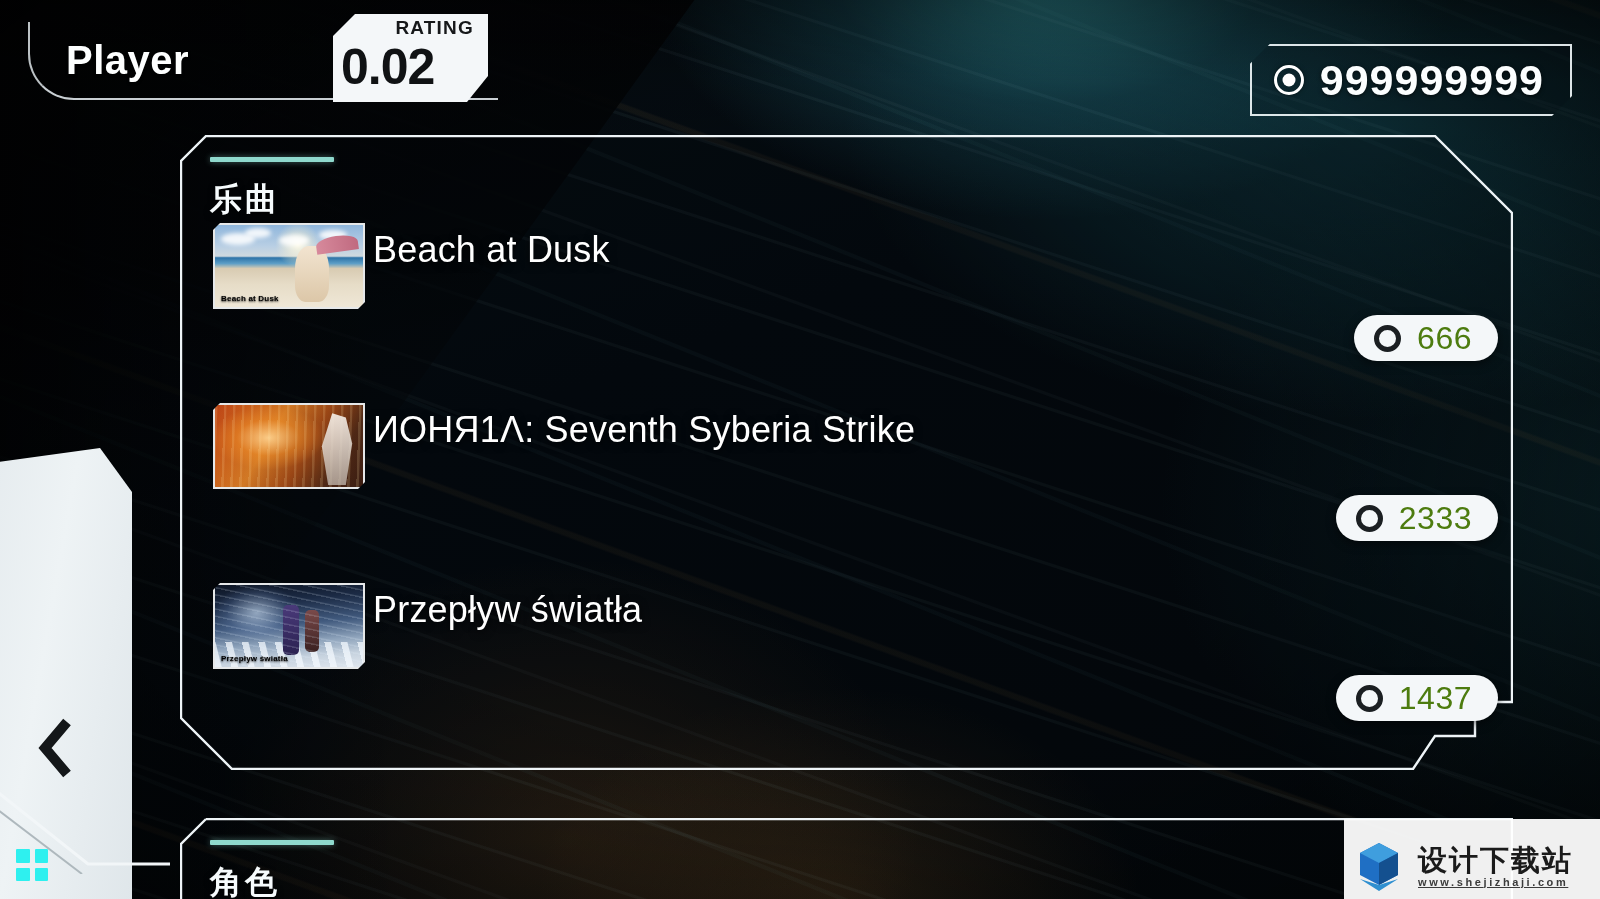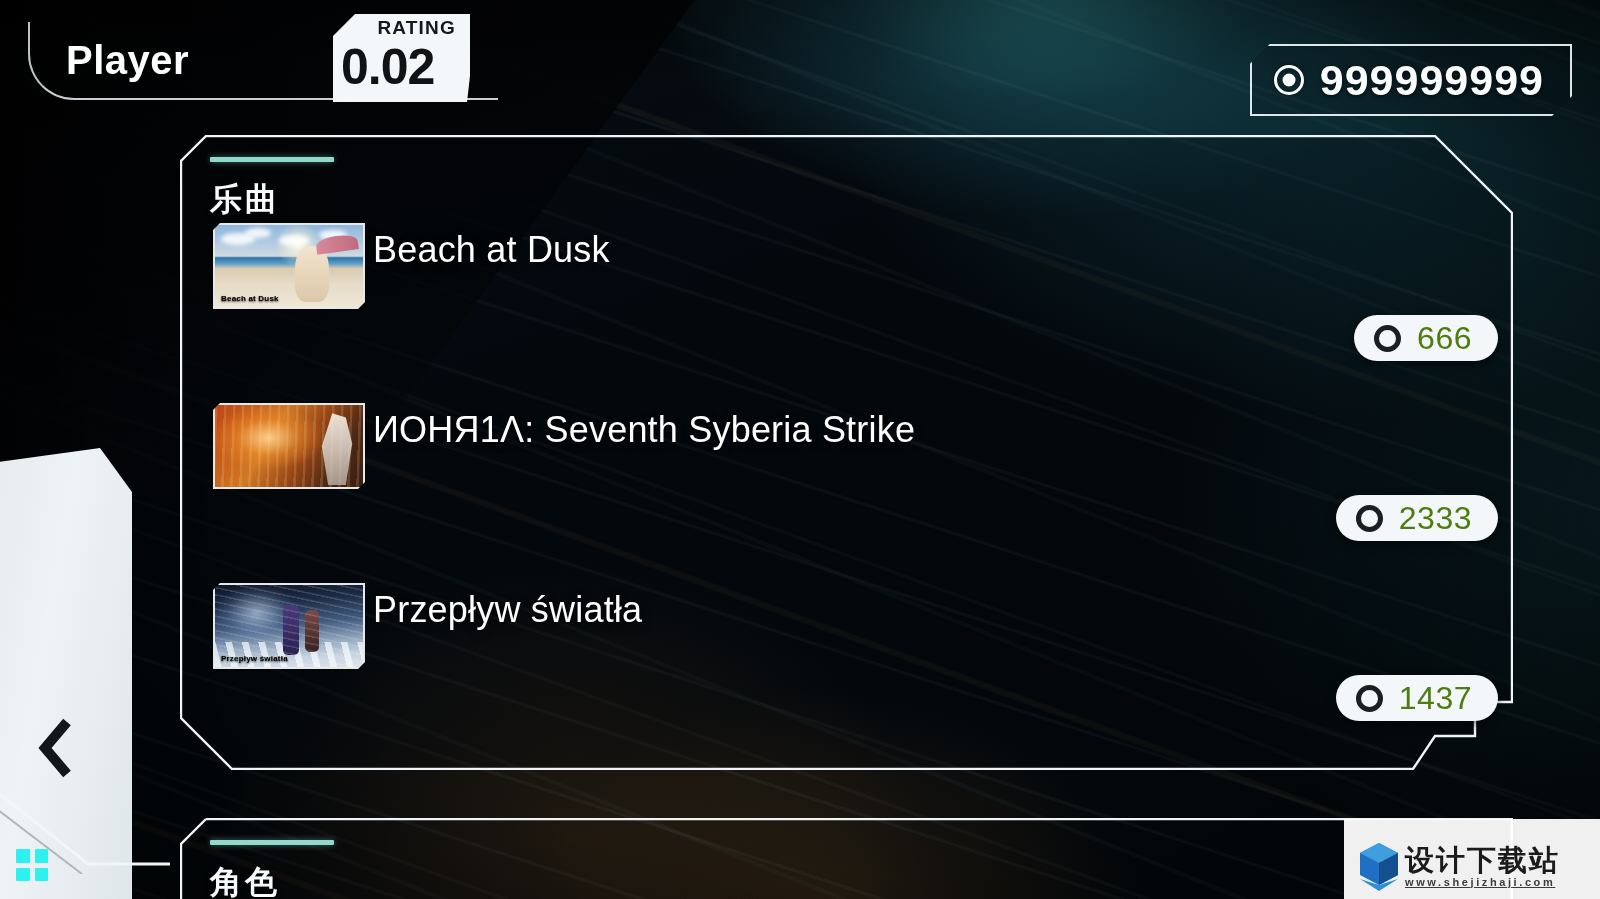--- a/index.html
+++ b/index.html
@@ -79,21 +79,21 @@
     border-top:0; border-right:0;
     pointer-events:none;
   }
   #player-name{
     position:absolute; left:38px; top:16px;
     font-size:40px; font-weight:700; letter-spacing:.5px;
     color:#fdffff;
     text-shadow:0 1px 3px rgba(0,0,0,.8);
   }
   #rating-plaque{
-    position:absolute; left:305px; top:-8px; width:137px; height:88px;
+    position:absolute; left:305px; top:-8px; width:155px; height:88px;
     background:#f4f7f9;
     clip-path:polygon(22px 0, 100% 0, 100% 62px, 134px 100%, 0 100%, 0 22px);
     box-shadow:0 2px 10px rgba(0,0,0,.55);
   }
   #rating-label{
     position:absolute; right:14px; top:3px;
     font-size:19px; font-weight:600; letter-spacing:1.2px; color:#16181a;
   }
   #rating-value{
     position:absolute; left:8px; top:24px;
@@ -285,21 +285,21 @@
     position:absolute; left:16px; bottom:18px; width:32px; height:32px;
     display:grid; grid-template-columns:1fr 1fr; grid-template-rows:1fr 1fr; gap:5px;
     z-index:4;
   }
   #grid-icon span{ background:#2ef0ef; border-radius:1px; display:block; }
 
   
   #watermark{
     position:absolute; right:0; bottom:0; width:256px; height:80px;
     background:rgba(255,255,255,.94);
-    display:flex; align-items:center; gap:3px; padding:15px 8px 0 12px;
+    display:flex; align-items:center; gap:16px; padding:15px 8px 0 12px;
   }
   #wm-logo{ width:46px; height:52px; flex:0 0 auto; }
   #wm-text{ display:flex; flex-direction:column; gap:2px; }
   #wm-title{
     font-family:"Liberation Serif","DejaVu Serif",serif;
     font-size:29px; font-weight:700; color:#1b1b1b; letter-spacing:2px; line-height:1;
   }
   #wm-url{
     font-size:11px; font-weight:600; color:#3b3b3b; letter-spacing:2.6px; line-height:1;text-decoration:underline;
   }

